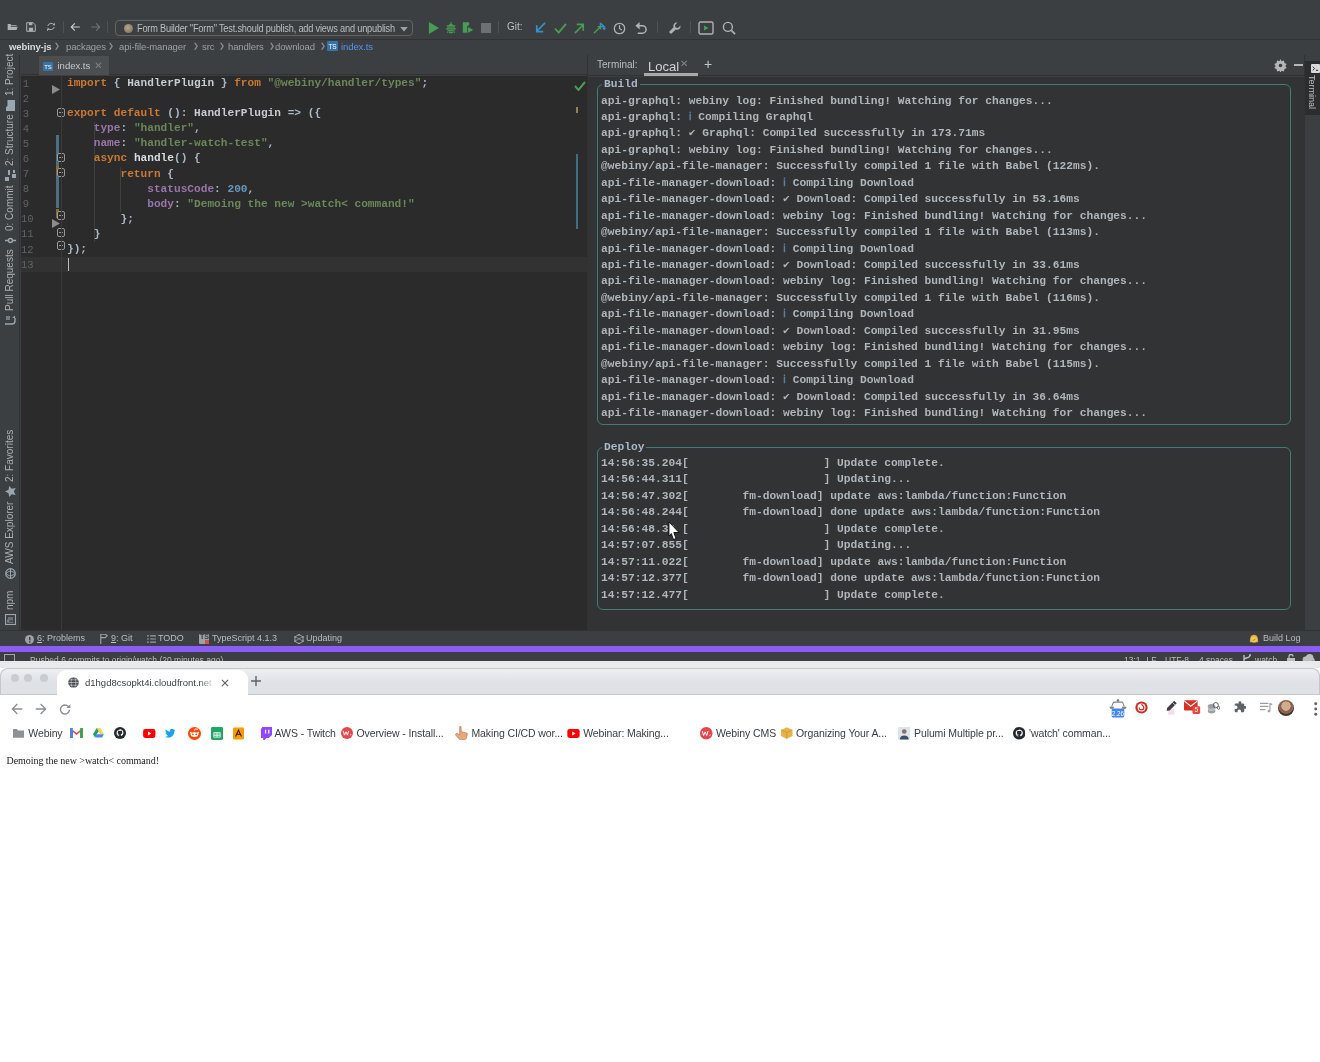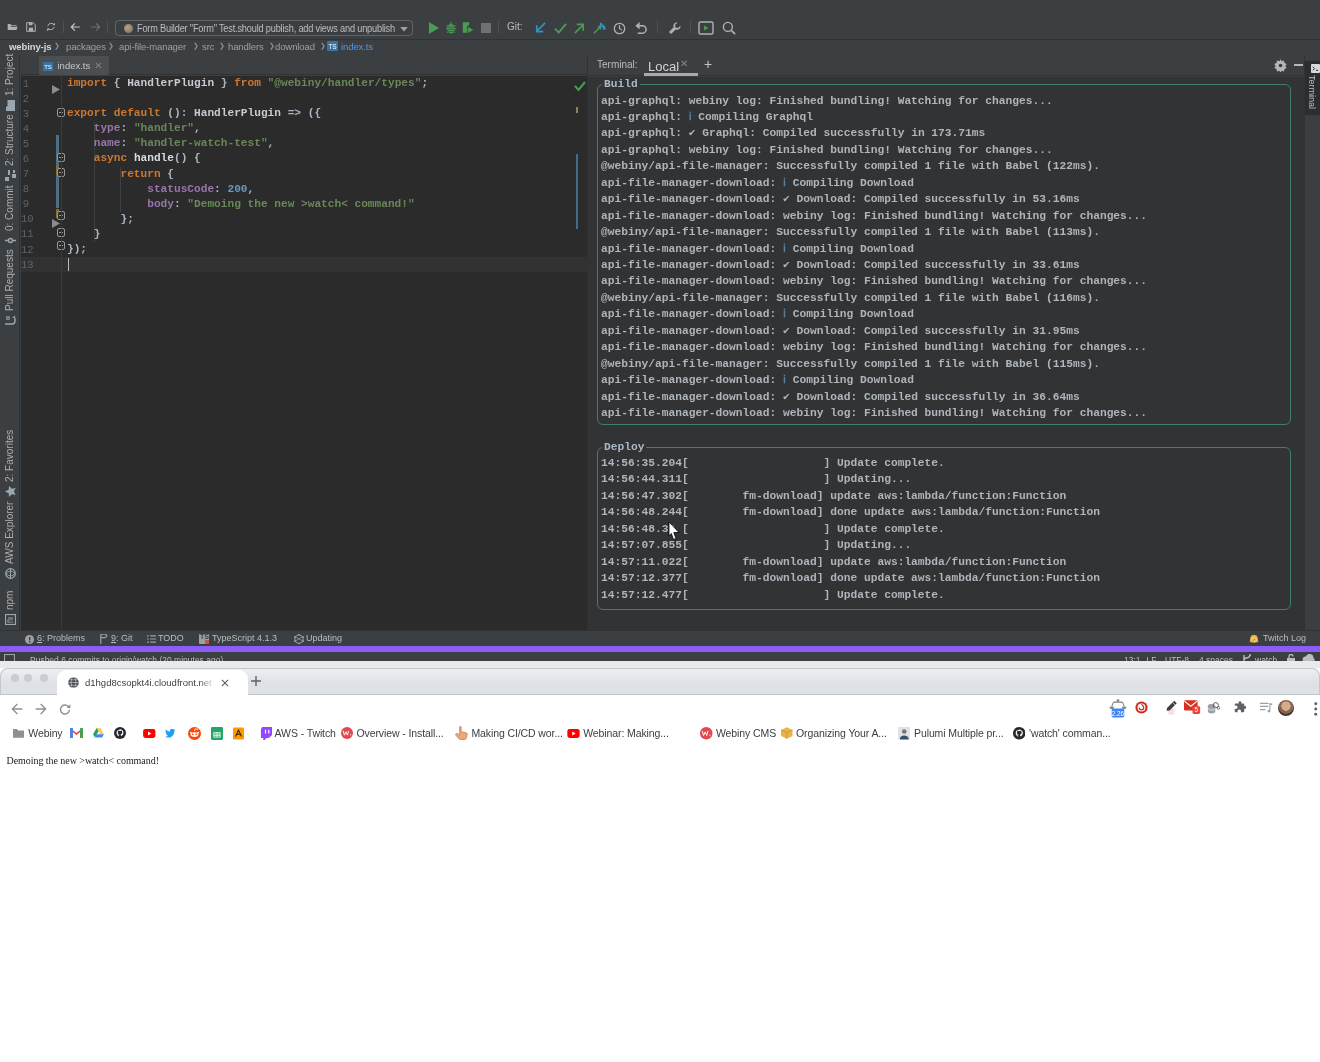--- a/index.html
+++ b/index.html
@@ -358,21 +358,21 @@
         <circle cx="9.8" cy="3.2" r="1" fill="#9da1a4"></circle>
         <circle cx="1.2" cy="7.9" r="1" fill="#9da1a4"></circle>
         <circle cx="9.8" cy="7.9" r="1" fill="#9da1a4"></circle>
       </svg>
     <span class="sitem" style="left:306px;top:2px">Updating</span>
     <svg class="abs" style="left:1248px;top:2px" width="12" height="12" viewBox="0 0 13 13">
         <path d="M2 10c0-5 1-8 4.5-8S11 5 11 10z" fill="#e8a33d"></path>
         <circle cx="6.5" cy="7" r="3.4" fill="#f0c75e"></circle>
         <path d="M5 8.5c1-1 2-1 3-2" stroke="#b5801f" stroke-width="1" fill="none"></path>
       </svg>
-    <span class="sitem" style="left:1263px;top:2px">Twitch Log</span>
+    <span class="sitem" style="left:1263px;top:2px">Build Log</span>
   </div>
   <div id="statusbar">
     <svg class="abs" style="left:4px;top:2px" width="11" height="11" viewBox="0 0 11 11">
         <rect x="0.5" y="0.5" width="10" height="10" fill="none" stroke="#9da1a4" stroke-width="1.1"></rect>
         <rect x="1" y="7" width="4" height="3" fill="#9da1a4"></rect>
       </svg>
     <span class="sitem" style="left:30px;top:2.5px">Pushed 6 commits to origin/watch (20 minutes ago)</span>
     <span class="sitem" style="left:1124px;top:2.5px">13:1</span>
     <span class="sitem" style="left:1146.5px;top:2.5px">LF</span>
     <span class="sitem" style="left:1165px;top:2.5px">UTF-8</span>

